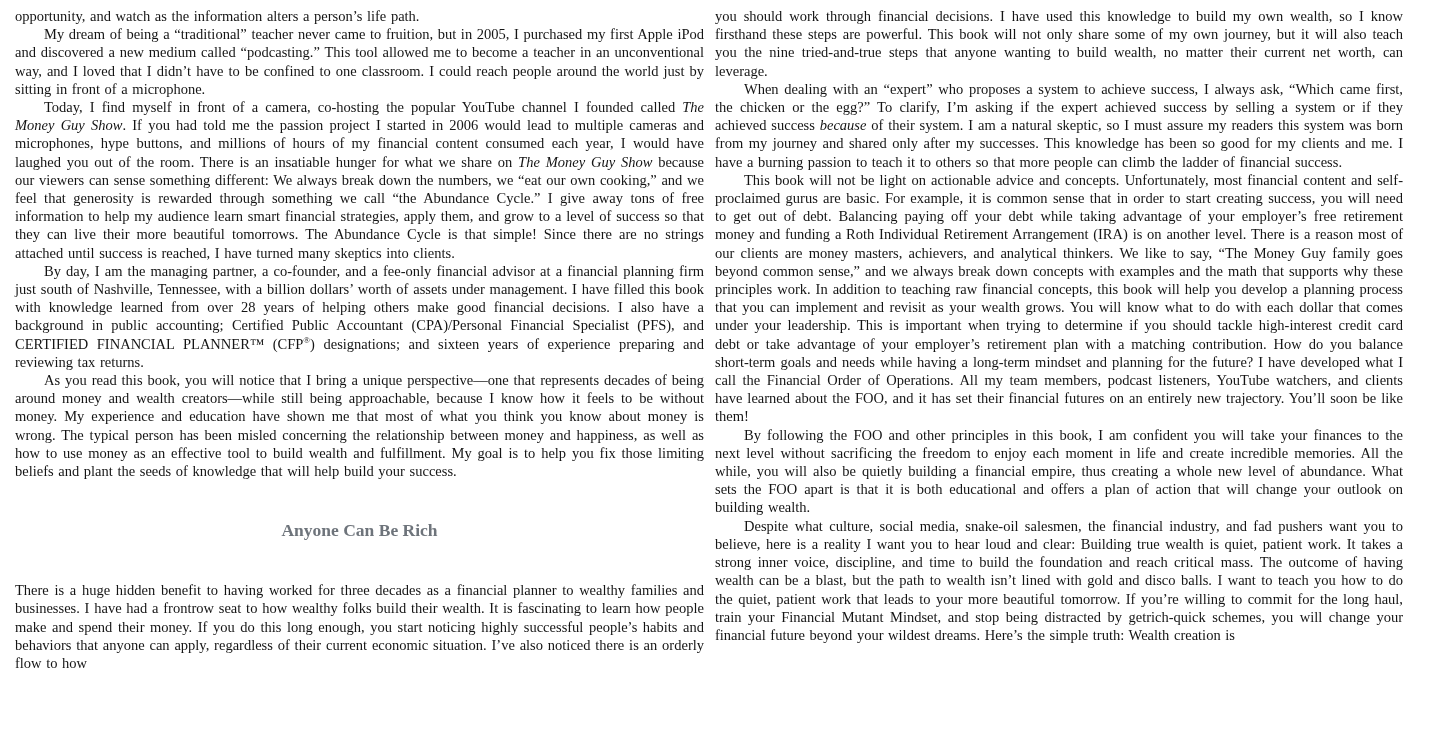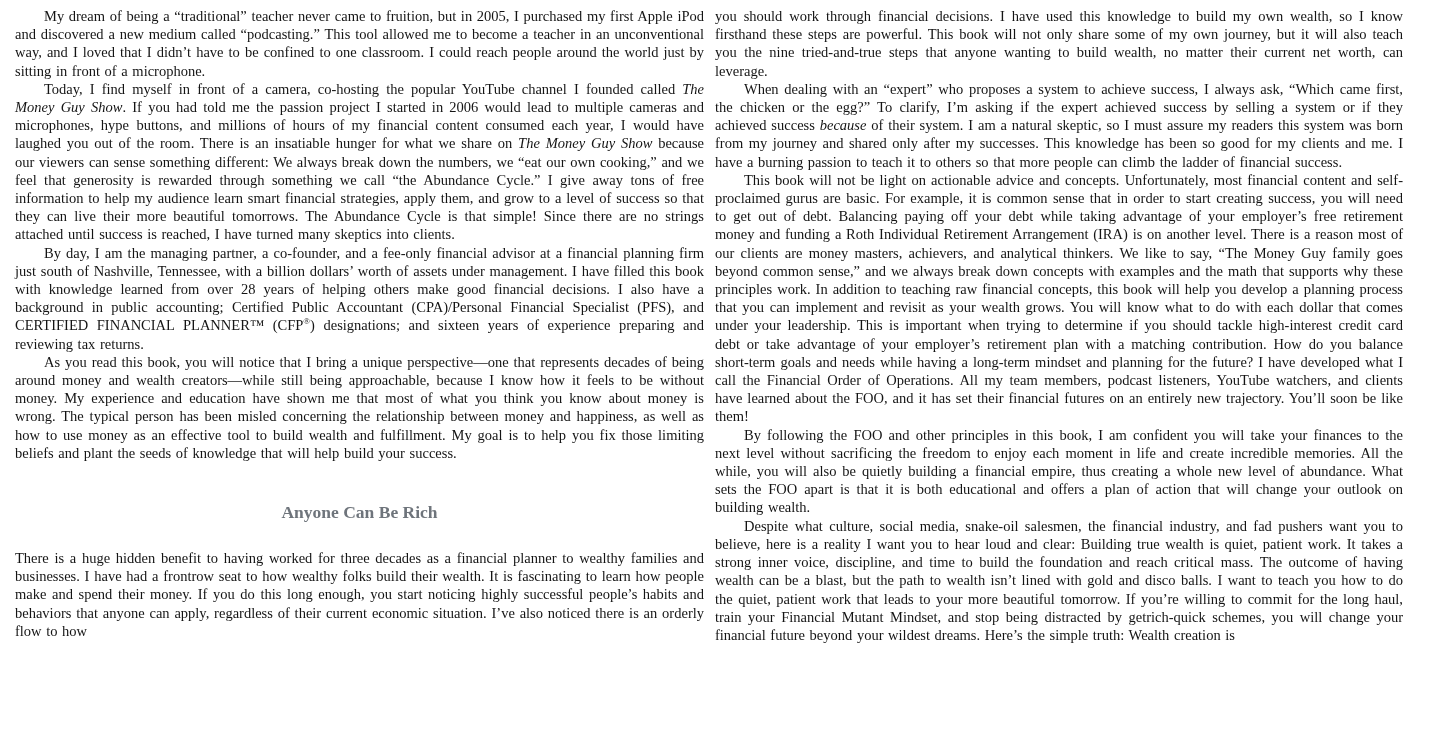--- a/index.html
+++ b/index.html
@@ -32,41 +32,42 @@
     text-align: justify;
     font-size: 14.5px;
     line-height: 18.2px;
     word-spacing: 1px;
   }
   .body-para.indent {
     text-indent: 29px;
     font-family: Liberation Serif, serif;
   }
   .section-heading {
-    margin: 40px 0 27px 0;
+    margin: 40px 0 41px 0;
     text-align: center;
     font-size: 17.5px;
     line-height: 20px;
     font-weight: bold;
     color: var(--heading-color, #6e747b);
   }
   .italic {
     font-style: italic;
   }
   .sup {
     vertical-align: super;
     font-size: 0.62em;
     line-height: 0;
   }
 </style>
 </head>
 <body style="background: rgb(255, 255, 255);">
 
 <div>
   <div class="page page-left">
+      <p class="body-para"><span>opportunity, and watch as the information alters a person’s life path.</span></p>
       <p class="body-para indent"><span>My dream of being a “traditional” teacher never came to fruition, but in 2005, I purchased my first Apple iPod and discovered a new medium called “podcasting.” This tool allowed me to become a teacher in an unconventional way, and I loved that I didn’t have to be confined to one classroom. I could reach people around the world just by sitting in front of a microphone.</span></p>
       <p class="body-para indent"><span>Today, I find myself in front of a camera, co-hosting the popular YouTube channel I founded called </span><span class="italic">The Money Guy Show</span><span>. If you had told me the passion project I started in 2006 would lead to multiple cameras and microphones, hype buttons, and millions of hours of my financial content consumed each year, I would have laughed you out of the room. There is an insatiable hunger for what we share on </span><span class="italic">The Money Guy Show</span><span> because our viewers can sense something different: We always break down the numbers, we “eat our own cooking,” and we feel that generosity is rewarded through something we call “the Abundance Cycle.” I give away tons of free information to help my audience learn smart financial strategies, apply them, and grow to a level of success so that they can live their more beautiful tomorrows. The Abundance Cycle is that simple! Since there are no strings attached until success is reached, I have turned many skeptics into clients.</span></p>
       <p class="body-para indent"><span>By day, I am the managing partner, a co-founder, and a fee-only financial advisor at a financial planning firm just south of Nashville, Tennessee, with a billion dollars’ worth of assets under management. I have filled this book with knowledge learned from over 28 years of helping others make good financial decisions. I also have a background in public accounting; Certified Public Accountant (CPA)/Personal Financial Specialist (PFS), and CERTIFIED FINANCIAL PLANNER™ (CFP</span><span class="sup">®</span><span>) designations; and sixteen years of experience preparing and reviewing tax returns.</span></p>
       <p class="body-para indent"><span>As you read this book, you will notice that I bring a unique perspective—one that represents decades of being around money and wealth creators—while still being approachable, because I know how it feels to be without money. My experience and education have shown me that most of what you think you know about money is wrong. The typical person has been misled concerning the relationship between money and happiness, as well as how to use money as an effective tool to build wealth and fulfillment. My goal is to help you fix those limiting beliefs and plant the seeds of knowledge that will help build your success.</span></p>
       <h2 class="section-heading"><span>Anyone Can Be Rich</span></h2>
       <p class="body-para"><span>There is a huge hidden benefit to having worked for three decades as a financial planner to wealthy families and businesses. I have had a frontrow seat to how wealthy folks build their wealth. It is fascinating to learn how people make and spend their money. If you do this long enough, you start noticing highly successful people’s habits and behaviors that anyone can apply, regardless of their current economic situation. I’ve also noticed there is an orderly flow to how</span></p>
     </div>
   <div class="page page-right">
       <p class="body-para"><span>you should work through financial decisions. I have used this knowledge to build my own wealth, so I know firsthand these steps are powerful. This book will not only share some of my own journey, but it will also teach you the nine tried-and-true steps that anyone wanting to build wealth, no matter their current net worth, can leverage.</span></p>
       <p class="body-para indent"><span>When dealing with an “expert” who proposes a system to achieve success, I always ask, “Which came first, the chicken or the egg?” To clarify, I’m asking if the expert achieved success by selling a system or if they achieved success </span><span class="italic">because</span><span> of their system. I am a natural skeptic, so I must assure my readers this system was born from my journey and shared only after my successes. This knowledge has been so good for my clients and me. I have a burning passion to teach it to others so that more people can climb the ladder of financial success.</span></p>

